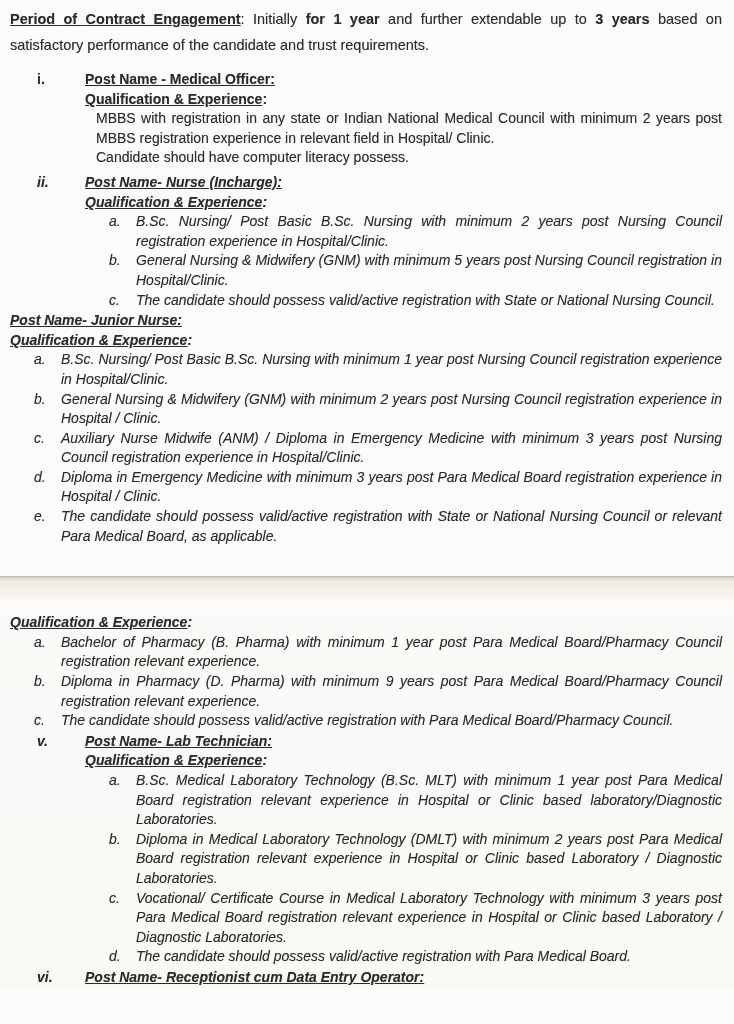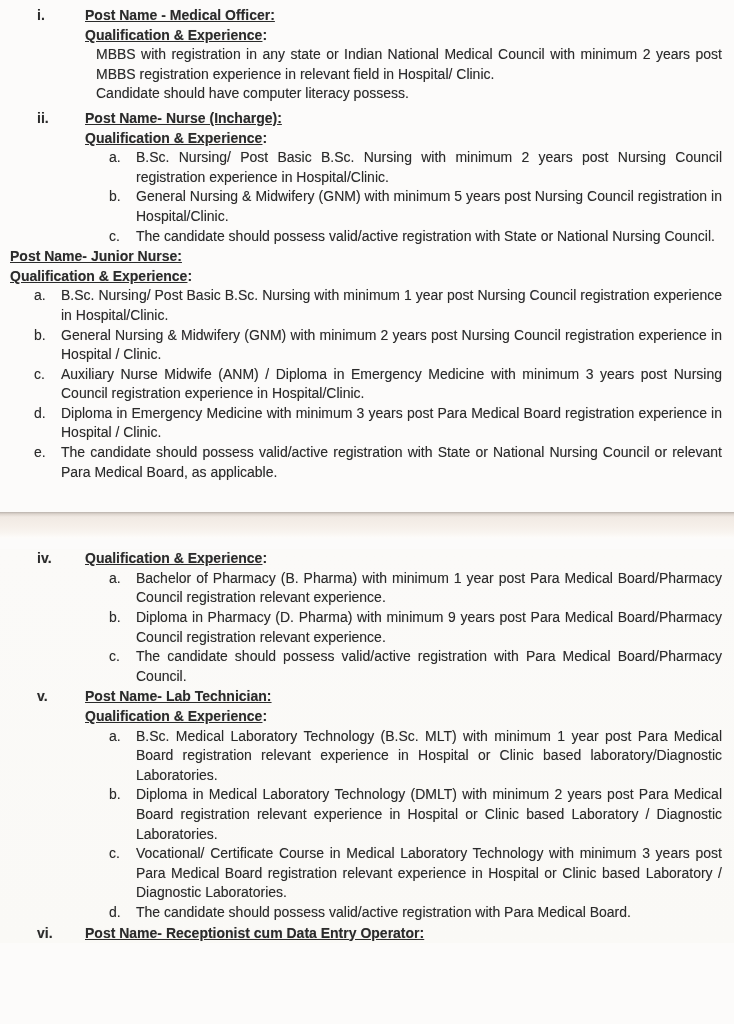--- a/index.html
+++ b/index.html
@@ -23,21 +23,21 @@
   }
   .b { font-weight: bold; }
   .u { text-decoration: underline; }
   .intro {
     margin: 0 0 12px 0;
     text-align: justify;
     font-size: 14.5px;
     line-height: 26px;
   }
   .section { display: flex; margin-bottom: 5px; }
-  .section.tight { margin-bottom: 1px; }
+  .section.tight { margin-bottom: 1px; font-style: italic; }
   .num {
     flex: 0 0 75px;
     box-sizing: border-box;
     padding-left: 27px;
     font-weight: bold;
   }
   .content { flex: 1; min-width: 0; }
   .h { font-weight: bold; }
   .para { text-align: justify; }
   .para.block-indent { margin-left: 11px; }
@@ -55,20 +55,21 @@
     margin: 0 -12px 0 -10px;
     padding: 0 12px 0 10px;
     background: linear-gradient(180deg, #fbfaf8 0%, #faf9f6 100%);
   }
 </style>
 </head>
 <body>
 
 <div class="page">
 
+  <p class="intro"><span class="b u">Period of Contract Engagement</span><span>: Initially </span><span class="b">for 1 year</span><span> and further extendable up to </span><span class="b">3 years</span><span> based on satisfactory performance of the candidate and trust requirements.</span></p>
 
   <div class="section">
     <div class="num">i.</div>
     <div class="content">
       <div class="h"><span class="u">Post Name - Medical Officer:</span></div>
       <div class="h"><span class="u">Qualification &amp; Experience</span><span>:</span></div>
       <div class="para block-indent">MBBS with registration in any state or Indian National Medical Council with minimum 2 years post MBBS registration experience in relevant field in Hospital/ Clinic.</div>
       <div class="para block-indent">Candidate should have computer literacy possess.</div>
     </div>
   </div>
@@ -118,21 +119,20 @@
           <span class="itext">The candidate should possess valid/active registration with State or National Nursing Council or relevant Para Medical Board, as applicable.</span>
         </div>
     </div>
   </div>
 
   <div class="seam"></div>
 
   <div class="lower">
 
     <div class="section tight">
-      <div class="num">iv.</div>
       <div class="content">
         <div class="h"><span class="u">Qualification &amp; Experience</span><span>:</span></div>
         <div class="item">
             <span class="letter">a.</span>
             <span class="itext">Bachelor of Pharmacy (B. Pharma) with minimum 1 year post Para Medical Board/Pharmacy Council registration relevant experience.</span>
           </div>
         <div class="item">
             <span class="letter">b.</span>
             <span class="itext">Diploma in Pharmacy (D. Pharma) with minimum 9 years post Para Medical Board/Pharmacy Council registration relevant experience.</span>
           </div>

